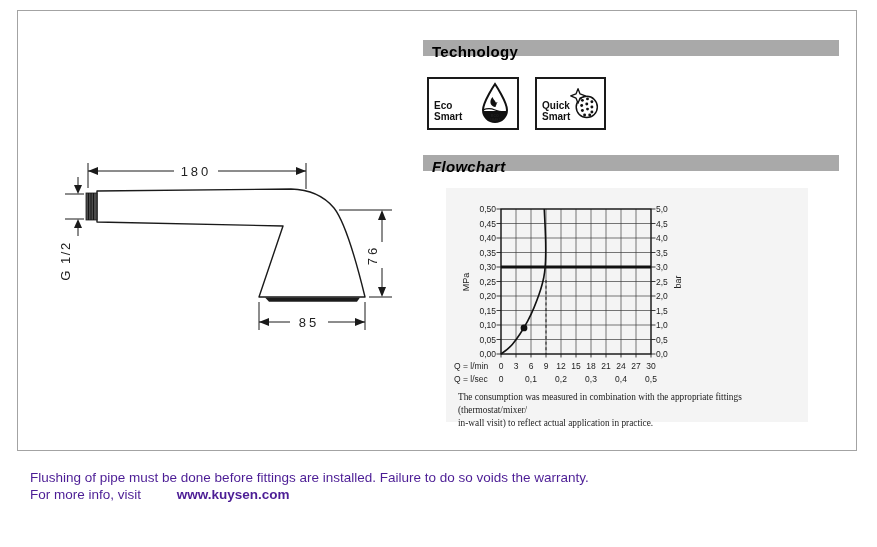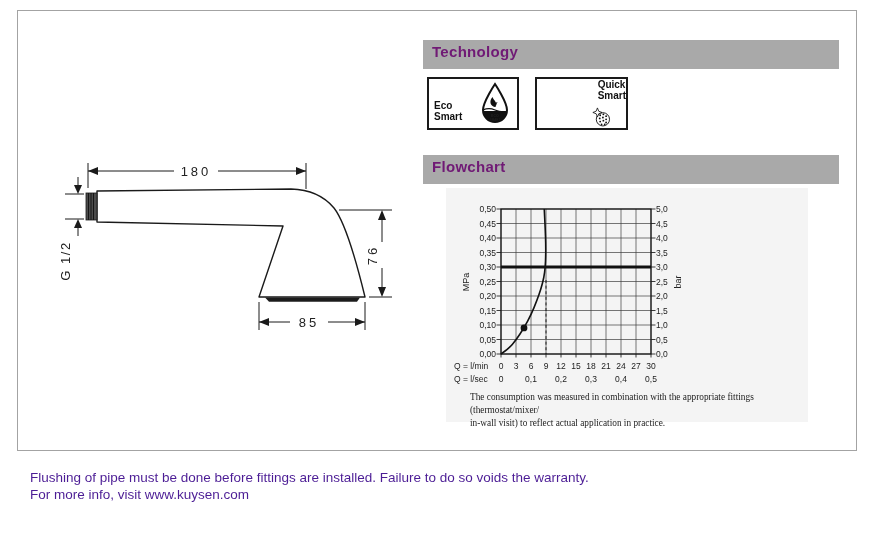--- a/index.html
+++ b/index.html
@@ -2,45 +2,45 @@
 <html style="--bar-bg: #a9a9a9; --panel-bg: #f4f4f4;"><head>
 <meta charset="utf-8">
 <style>
   html,body{margin:0;padding:0;background:#fff;}
   body{font-family:"Liberation Sans",sans-serif;color:#1a1a1a;}
   #page{position:relative;width:877px;height:547px;background:#fff;overflow:hidden;}
 
   #sheet-border{position:absolute;left:17px;top:10px;width:838px;height:439px;
     border:1.5px solid #a3a3a3;background:#fff;}
 
-  .section-bar{position:absolute;left:423px;width:416px;height:29px;
-    background:var(--bar-bg,#a9a9a9);color:#701a75;font-weight:bold;font-size:15px;
+  .section-bar{position:absolute;left:423px;width:416px;height:16px;
+    background:var(--bar-bg,#a9a9a9);color:#000000;font-weight:bold;font-size:15px;
     line-height:24px;padding-left:9px;box-sizing:border-box;letter-spacing:.3px;}
   #technology-bar{top:40px;}
-  #flowchart-bar{top:155px;}
+  #flowchart-bar{top:155px;font-style:italic;}
 
   .badge{position:absolute;top:77px;height:53px;border:2px solid #1a1a1a;
     background:#fff;box-sizing:border-box;display:flex;}
   #eco-badge{left:427px;width:92px;gap:12px;}
-  #quick-badge{left:535px;width:93px;flex-direction:column;}
+  #quick-badge{left:535px;width:71px;}
   .badge-label{align-self:flex-end;font-weight:bold;font-size:10px;line-height:1.1;
     padding:0 0 6px 5px;color:#111;}
   .badge-icon{margin-left:auto;align-self:center;margin-right:3px;}
 
   #chart-panel{position:absolute;left:446px;top:188px;width:362px;height:234px;
     background:var(--panel-bg,#f4f4f4);}
   #flow-chart{position:absolute;left:450px;top:196px;}
-  #flow-note{position:absolute;left:470px;top:391px;width:345px;
+  #flow-note{position:absolute;left:458px;top:391px;width:345px;
     font-family:"Liberation Serif",serif;font-size:9.3px;line-height:13px;color:#222;}
   #flow-note span{display:block;}
 
   #drawing{position:absolute;left:58px;top:158px;}
 
   #footer{position:absolute;left:30px;top:470px;font-size:13.5px;line-height:16.5px;color:#4c1d95;}
-  #footer .u{font-weight:normal;}
+  #footer .u{font-weight:bold;margin-left:32px;}
 
   svg text{fill:#222;}
   .ticklabel{font-size:8.5px;}
   .axislabel{font-size:9px;}
   .dimlabel{font-size:13px;}
 </style>
 </head>
 <body>
 
 <div id="page">

